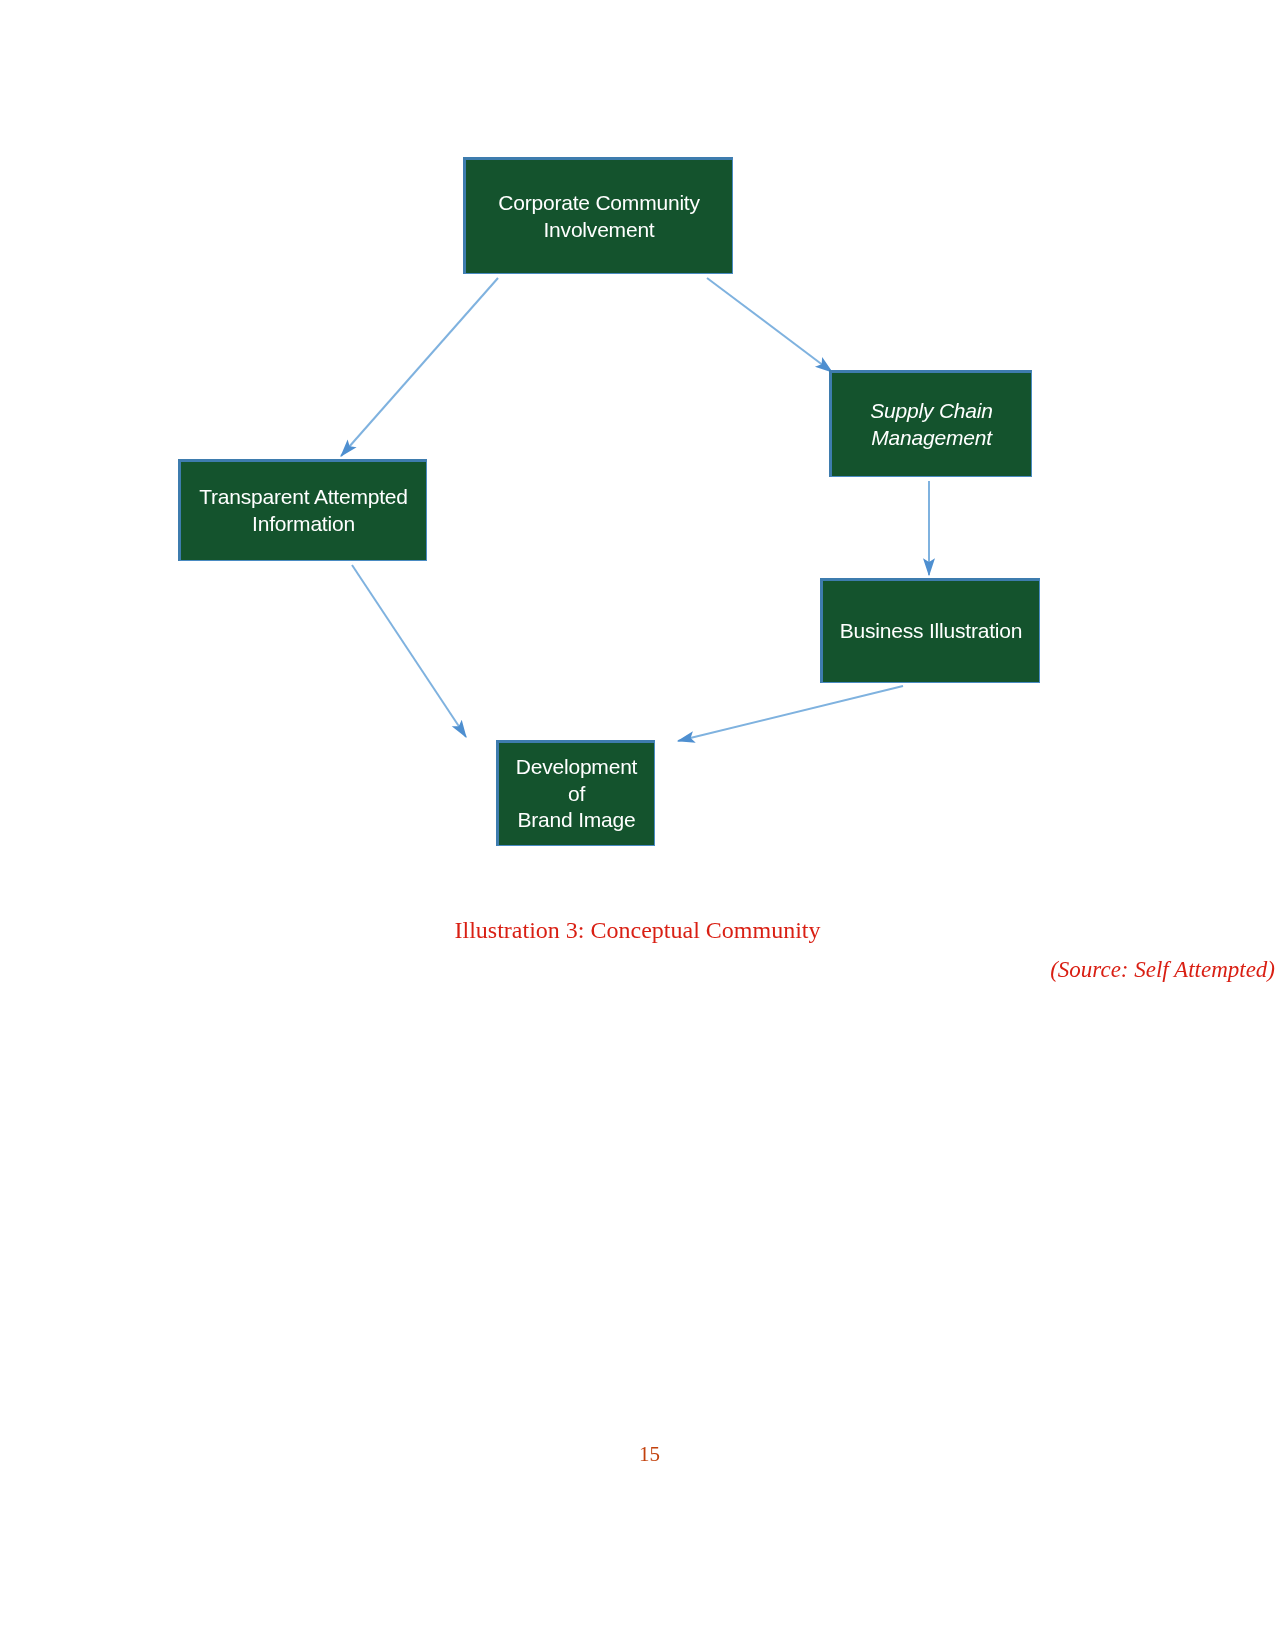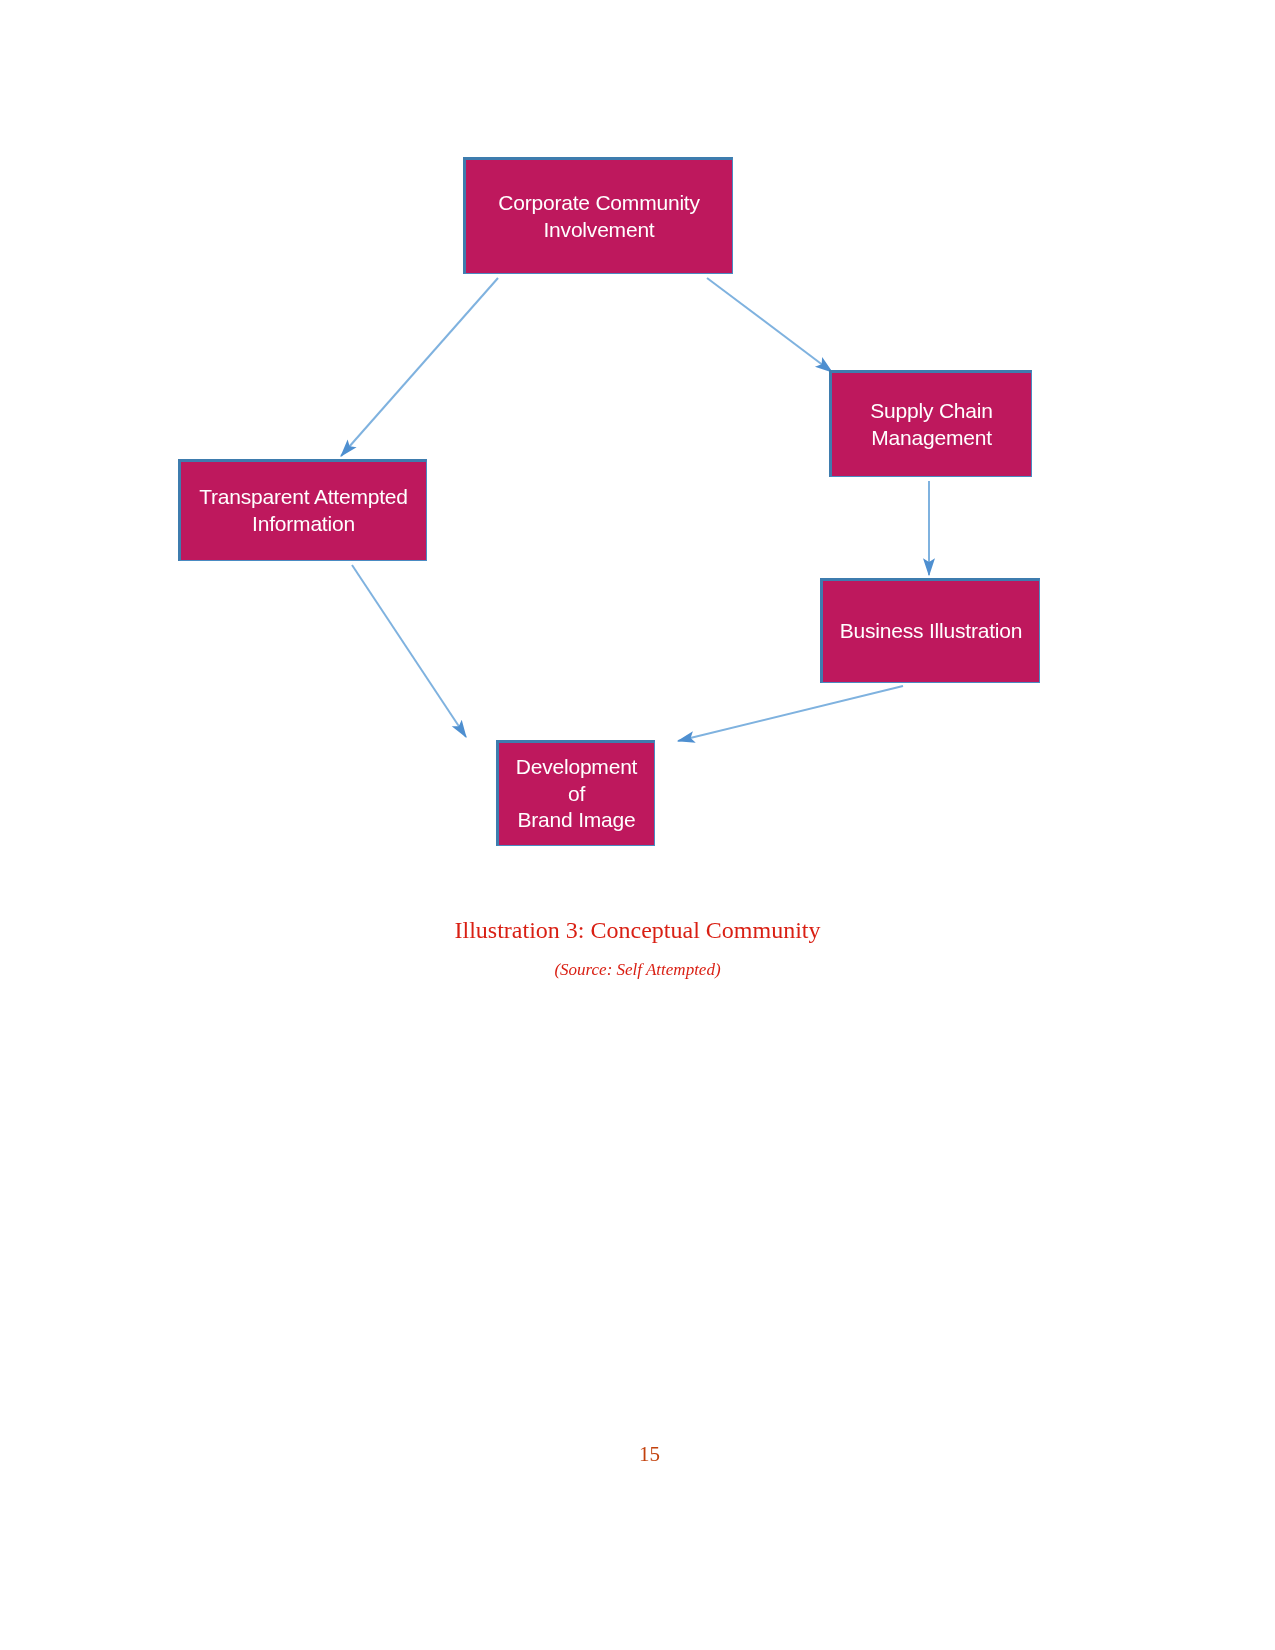--- a/index.html
+++ b/index.html
@@ -31,21 +31,21 @@
   }
   #connector-layer {
     position: absolute;
     left: 0; top: 0;
     width: 1275px;
     height: 900px;
   }
   .node {
     position: absolute;
     box-sizing: border-box;
-    background: #be185d;
+    background: #14532d;
     border-top: 3px solid #3E7CAE;
     border-left: 3px solid #3E7CAE;
     border-right: 1px solid #4A8BC2;
     border-bottom: 1px solid #4A8BC2;
     color: #ffffff;
     display: flex;
     align-items: center;
     justify-content: center;
     text-align: center;
     line-height: 1.28;
@@ -53,43 +53,44 @@
     letter-spacing: -0.2px;
     font-family: "Liberation Sans", sans-serif;
     z-index: 3;
   }
   .node-label {
     display: block;
     padding: 0 8px;
     white-space: pre-line;
   }
   #node-cci   { left: 463px; top: 157px;  width: 270px; height: 117px; }
-  #node-scm   { left: 829px; top: 370px;  width: 203px; height: 107px; }
+  #node-scm   { left: 829px; top: 370px;  width: 203px; height: 107px; font-style: italic; }
   #node-br    { left: 820px; top: 578px;  width: 220px; height: 105px; }
   #node-dbi   { left: 496px; top: 740px;  width: 159px; height: 106px; justify-content: center; }
   #node-tbi   { left: 178px; top: 459px;  width: 249px; height: 102px; }
 
   
   .caption-block {
     position: absolute;
     left: 0;
     top: 910px;
     width: 1275px;
     text-align: center;
     color: #D91F13;
     font-family: "Liberation Serif", serif;
   }
   .caption-line-1 {
     font-size: 24px;
     line-height: 40px;
   }
   .caption-line-2 {
-    font-size: 17px;
+    font-size: 23px;
     line-height: 40px;
     font-style: italic;
+    text-align: right;
   }
   
   #page-number {
     position: absolute;
     left: 12px;
     top: 1442px;
     width: 1275px;
     text-align: center;
     font-family: "Liberation Serif", serif;
     font-size: 21px;

